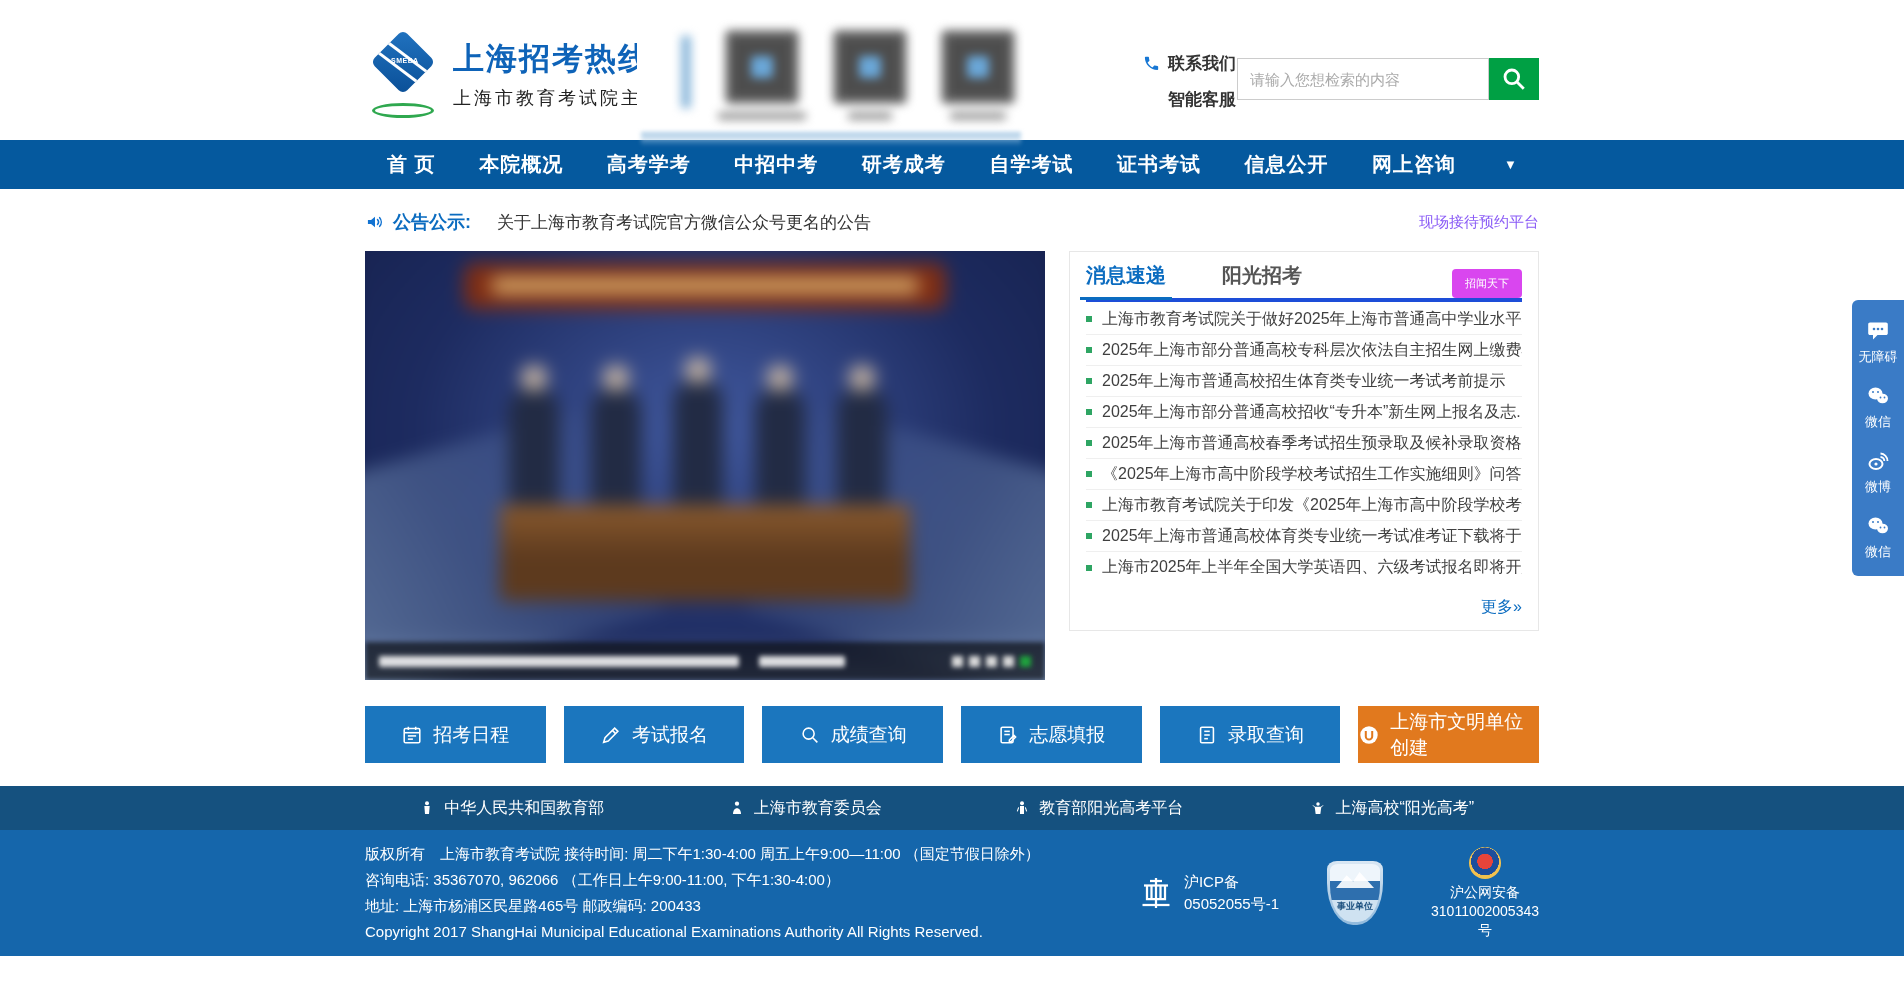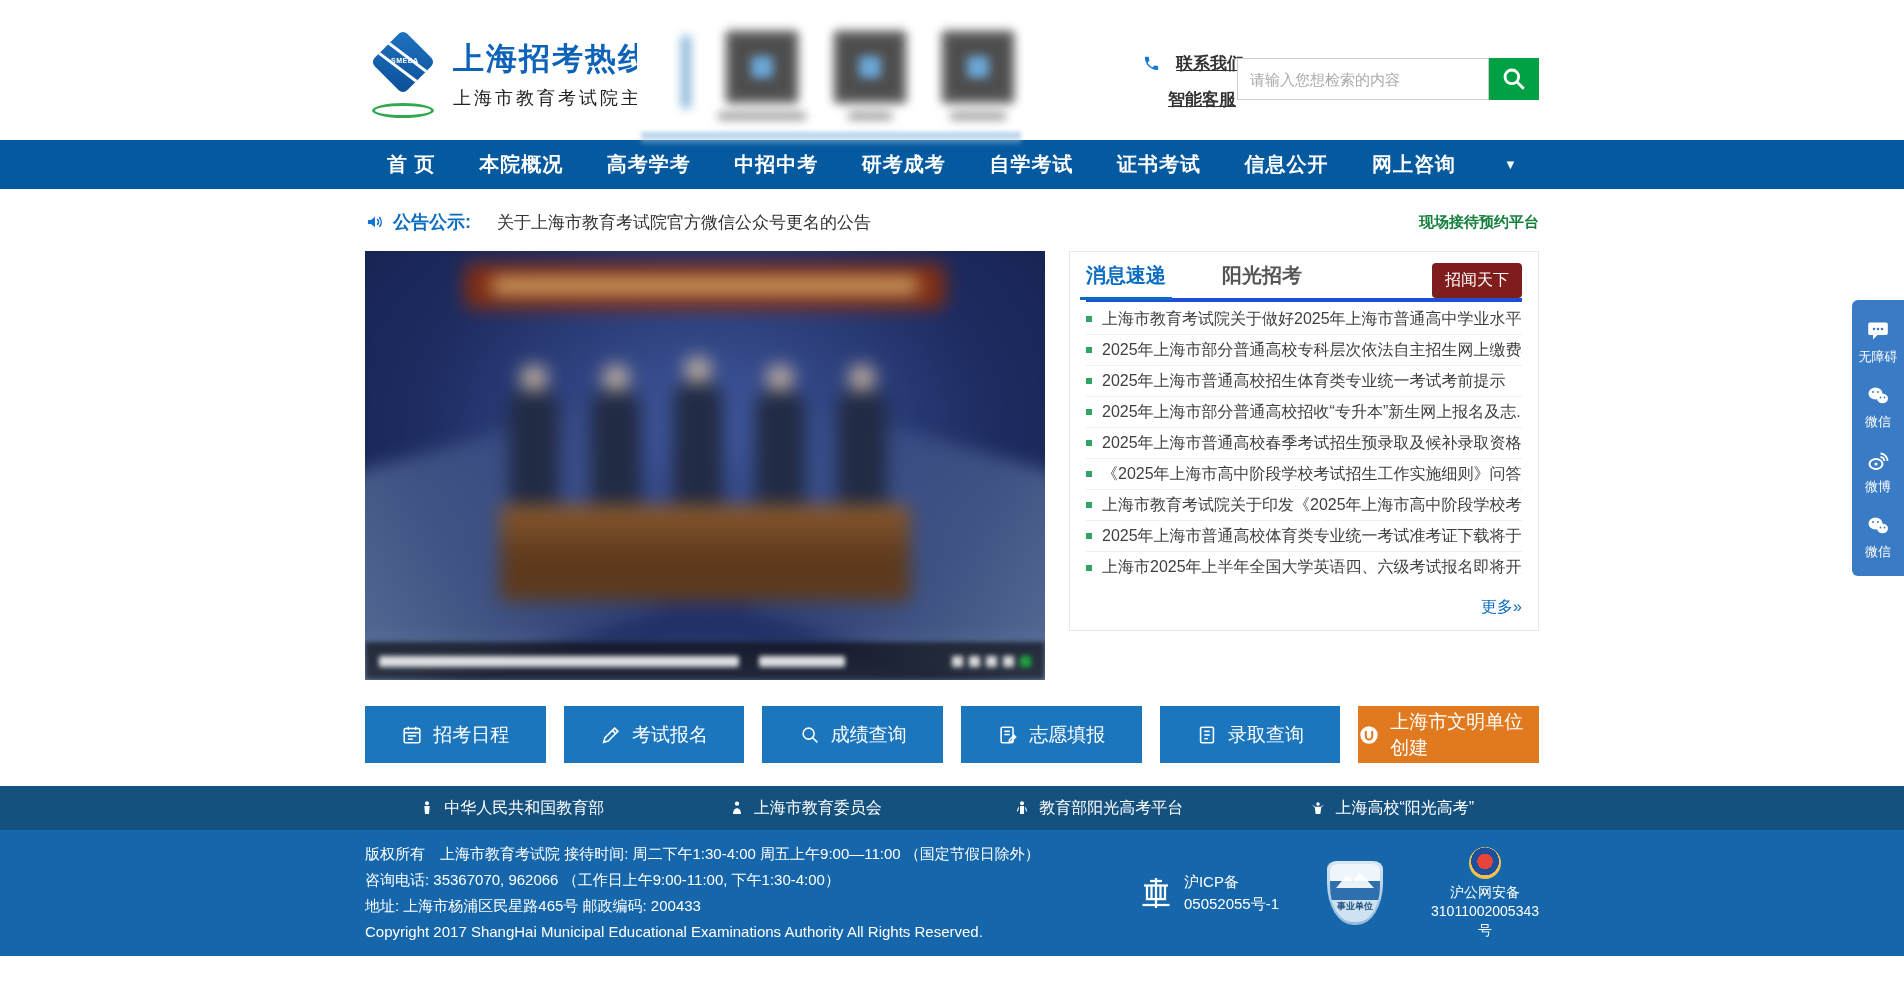--- a/index.html
+++ b/index.html
@@ -35,21 +35,21 @@
   .qr-sq { width:74px; height:74px; background:#4d4d4d; border-radius:6px; position:relative;
            box-shadow:inset 0 0 0 7px #6e6e6e; }
   .qr-sq::after { content:''; position:absolute; left:26px; top:26px; width:22px; height:22px;
                   background:#6aa7d8; border-radius:4px; }
   .qr-cap { height:8px; background:#9b9b9b; border-radius:3px; margin:8px auto 0; }
   .qr-item:nth-child(2) .qr-cap { width:88px; margin-left:-7px; }
   .qr-item:nth-child(3) .qr-cap { width:44px; }
   .qr-item:nth-child(4) .qr-cap { width:56px; }
 
   .contact { position:absolute; left:778px; top:36px; font-size:17px; font-weight:bold; color:#333; }
-  .contact-row { display:flex; align-items:center; gap:16px; height:26px; margin-bottom:10px; cursor:pointer;text-decoration:underline; }
+  .contact-row { display:flex; align-items:center; gap:8px; height:26px; margin-bottom:10px; cursor:pointer; }
   .contact-row.indent { padding-left:25px; }
 
   .search { position:absolute; right:0; top:44px; display:flex; }
   .search input { width:252px; height:42px; border:1px solid #ccc; padding:0 12px; font-size:15px;
                   color:#555; outline:none; }
   .search input::placeholder { color:#aaa; }
   .search-btn { width:50px; height:42px; background:#00a044; border:none; display:flex;
                 align-items:center; justify-content:center; cursor:pointer; }
 
   
@@ -57,21 +57,21 @@
   .nav-inner { width:1174px; margin:0 auto; height:100%; display:flex; align-items:center;
                justify-content:space-between; padding:0 22px; }
   .nav-item { color:#fff; font-size:20px; font-weight:bold; letter-spacing:1px; cursor:pointer; white-space:nowrap; }
   .nav-last { display:flex; align-items:center; gap:48px; }
   .nav-caret { color:#fff; font-size:13px; cursor:pointer; }
 
   
   .announce { width:1174px; margin:18px auto 0; display:flex; align-items:center; height:30px; }
   .announce-label { color:#0b6cc0; font-size:18px; font-weight:bold; margin-left:8px; }
   .announce-text { color:#333; font-size:17px; margin-left:26px; cursor:pointer; }
-  .announce-right { margin-left:auto; color:#15803d; font-size:15px; font-weight:bold; cursor:pointer; }
+  .announce-right { margin-left:auto; color:#8b5cf6; font-size:15px; font-weight:normal; cursor:pointer; }
 
   
   .content { width:1174px; margin:14px auto 0; display:flex; gap:24px; }
 
   .hero { width:680px; height:429px; position:relative; overflow:hidden; background:#101c44; cursor:pointer; }
   .hero-photo { position:absolute; inset:-14px; filter:blur(9px);
                 background:radial-gradient(ellipse at 50% 42%, #41599f 0%, #1d2b60 58%, #15204b 100%); }
   .banner { position:absolute; left:16%; right:16%; top:26px; height:46px; background:#7e2d14; border-radius:10px; }
   .banner::after { content:''; position:absolute; left:28px; right:28px; top:15px; height:15px;
                    background:rgba(235,200,125,.85); border-radius:3px; }
@@ -93,21 +93,21 @@
   .hero-dots { margin-left:auto; display:flex; gap:6px; }
   .dot { width:11px; height:11px; background:#d9d9d9; cursor:pointer; }
   .dot.active { background:#1fa23d; }
 
   .panel { width:470px; border:1px solid #e7e7e7; background:#fff; padding:0 16px 12px; align-self:flex-start; }
   .tabs { display:flex; align-items:flex-end; height:50px; border-bottom:4px solid #1d4ed8; }
   .tab { font-size:20px; font-weight:bold; color:#555; height:100%; display:flex; align-items:center;
          margin-right:56px; position:relative; cursor:pointer; }
   .tab.active { color:#0b6cc0; }
   .tab.active::after { content:''; position:absolute; left:-6px; right:-6px; bottom:-2px; height:3px; background:#0b6cc0; }
-  .tab-btn { margin-left:auto; background:#7f1d1d; color:#fff; font-size:16px; padding:7px 13px;
+  .tab-btn { margin-left:auto; background:#d946ef; color:#fff; font-size:11px; padding:7px 13px;
              border-radius:4px; border:none; cursor:pointer; }
   .news { list-style:none; margin:2px 0 0; padding:0; }
   .news li { display:flex; align-items:center; height:31px; border-bottom:1px solid #efefef;
              font-size:16px; color:#3f3f3f; white-space:nowrap; overflow:hidden; cursor:pointer; }
   .news li:last-child { border-bottom:none; }
   .bullet { width:6px; height:6px; background:#2ea563; margin-right:10px; flex:none; }
   .more { text-align:right; color:#0b6cc0; font-size:16px; margin-top:14px; cursor:pointer; }
 
   
   .quick { width:1174px; margin:26px auto 0; display:flex; gap:18px; }

